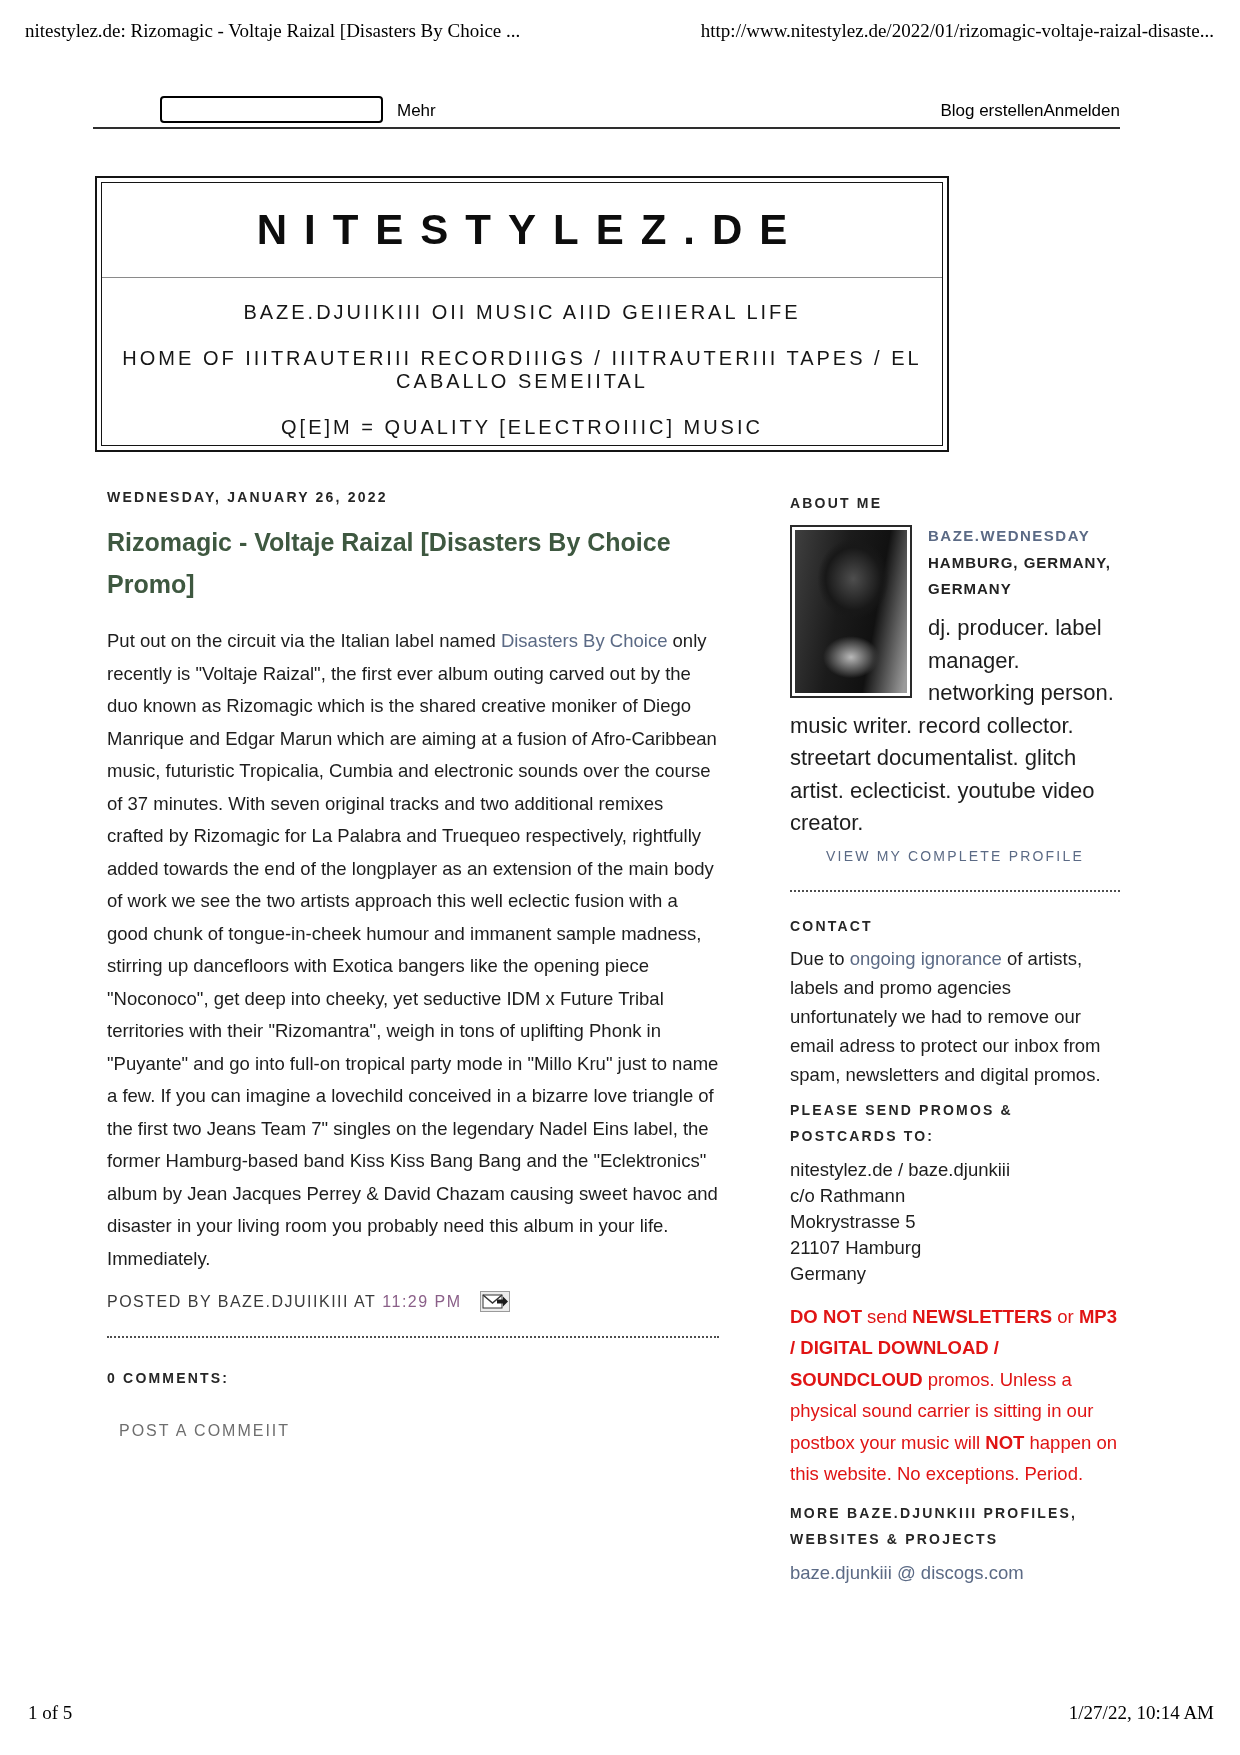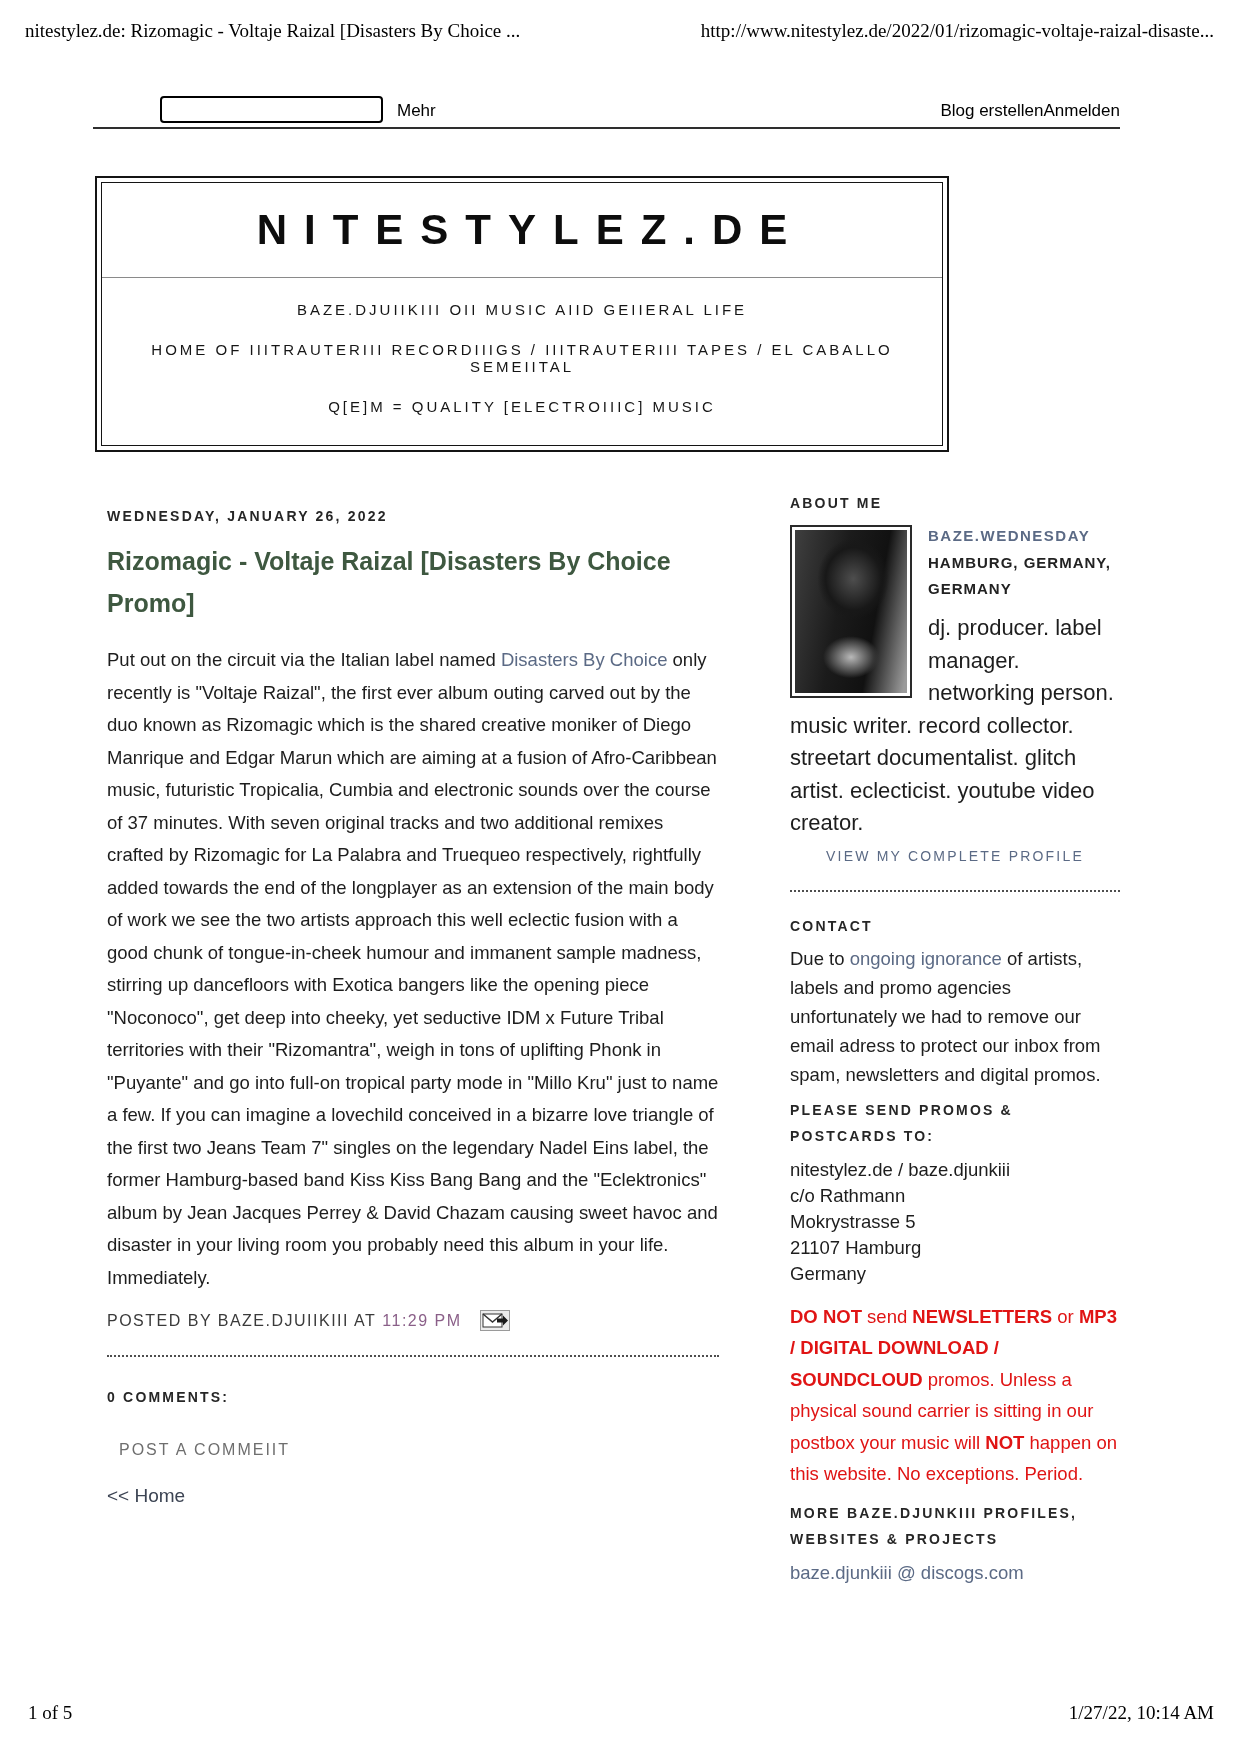--- a/index.html
+++ b/index.html
@@ -21,31 +21,31 @@
   #nav-links span { cursor:pointer; }
   #nav-rule   { position:absolute; left:93px; top:127px; width:1027px; height:2px; background:#2e2e2e; }
 
   
   #masthead { position:absolute; left:95px; top:176px; width:854px; height:276px;
               border:2px solid #141414; padding:4px; }
   #masthead-inner { width:100%; height:100%; border:1px solid #141414; }
   #blog-title { height:94px; display:flex; align-items:center; justify-content:center;
                 font-size:42px; font-weight:bold; letter-spacing:17px; text-indent:17px; color:#0d0d0d; }
   #masthead-divider { border-top:1px solid #8a8a8a; }
-  .tagline { text-align:center; font-size:15px; letter-spacing:3px; color:#161616; margin-top:23px; }
+  .tagline { text-align:center; font-size:20px; letter-spacing:3px; color:#161616; margin-top:23px; }
   .tagline:first-of-type { margin-top:27px; }
 
   
   #main-col { position:absolute; left:107px; top:485px; width:612px; }
   #side-col { position:absolute; left:790px; top:485px; width:330px; }
 
   .small-head { font-size:14px; font-weight:bold; letter-spacing:2.2px; color:#262626; }
 
   
-  #post-date  { margin-top:23px; }
+  #post-date  { margin-top:4px; }
   #post-title { margin-top:16px; width:645px; font-size:25px; font-weight:bold; line-height:42px; color:#3E5840; }
   #post-body  { margin-top:20px; font-size:18.5px; line-height:32.5px; color:#1d1d1d; }
   a.slate { color:#5B6A85; text-decoration:none; cursor:pointer; }
   #posted-line { margin-top:16px; font-size:16px; letter-spacing:1.5px; color:#3a3a3a;
                  display:flex; align-items:center; white-space:nowrap; }
   #posted-time { color:#8A5F88; margin-left:6px; cursor:pointer; }
   #email-icon { margin-left:18px; display:inline-block; cursor:pointer; line-height:0; }
   .dotted { border-top:2px dotted #4e4e4e; height:0; }
   #main-divider { margin-top:24px; }
   #comments-count { margin-top:32px; }
@@ -112,21 +112,20 @@
         <rect x="0.5" y="0.5" width="29" height="20" fill="#ececec" stroke="#9a9a9a"></rect>
         <rect x="3" y="4" width="19" height="13" fill="#ffffff" stroke="#333333"></rect>
         <path d="M3 4 L12.5 12 L22 4" fill="none" stroke="#333333" stroke-width="1.5"></path>
         <path d="M17 8.5 L23 8.5 L23 5.5 L28 10.5 L23 15.5 L23 12.5 L17 12.5 Z" fill="#1a1a1a"></path>
       </svg>
     </span>
   </div>
   <div id="main-divider" class="dotted"></div>
   <div id="comments-count" class="small-head">0 COMMENTS:</div>
   <div id="post-comment-link">POST A COMMEIIT</div>
-  <div id="home-link">&lt;&lt; Home</div>
 </div>
 
 <div id="side-col">
   <div id="about-head" class="small-head">ABOUT ME</div>
   <div id="about-card">
     <div id="profile-photo">
         <div class="img"></div>
       </div>
     <div id="about-name">BAZE.WEDNESDAY</div>
     <div id="about-loc">HAMBURG, GERMANY, GERMANY</div>

